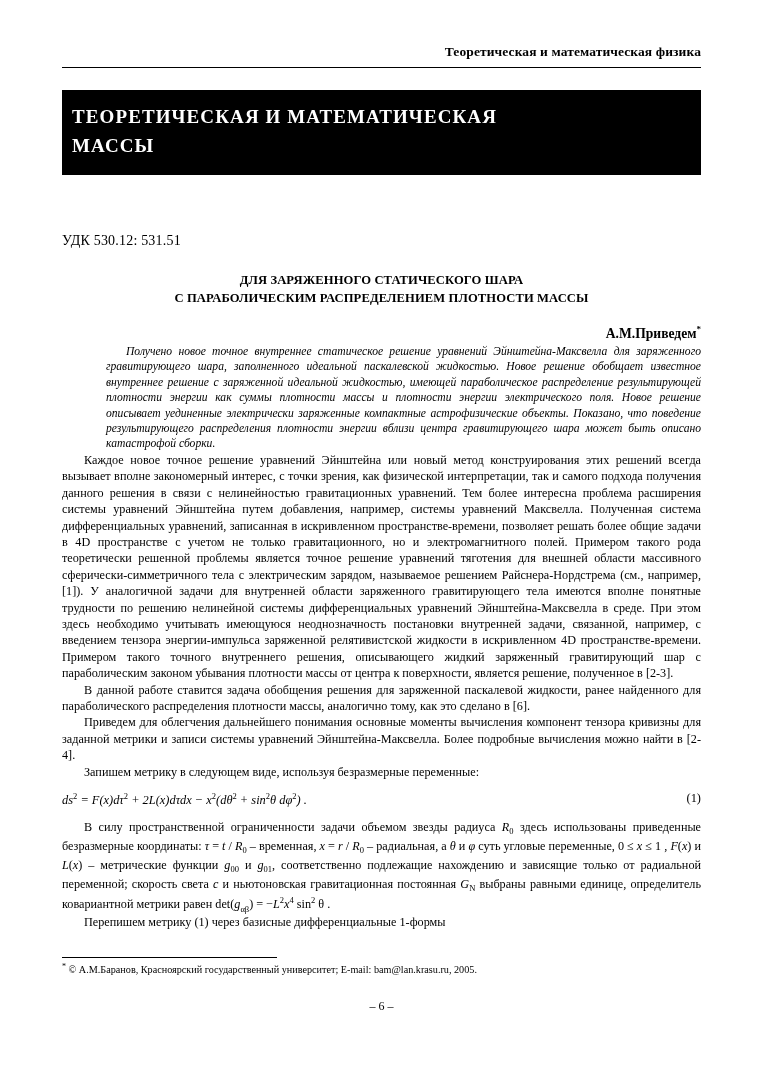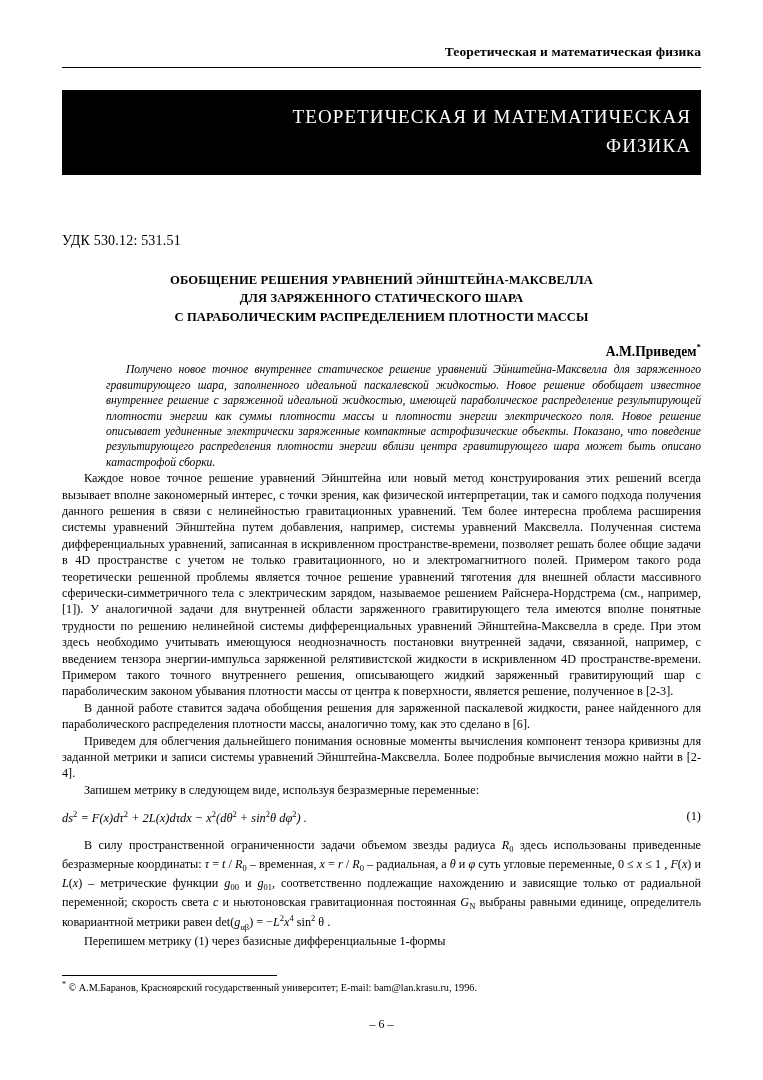--- a/index.html
+++ b/index.html
@@ -29,22 +29,22 @@
     padding-bottom: 4px;
   }
   .head-rule {
     border-bottom: 1.4px solid #000;
     margin-top: 3px;
     margin-bottom: 22px;
   }
   .banner {
     background: #000000;
     color: #ffffff;
-    text-align: right;
-    font-weight: normal;
+    text-align: left;
+    font-weight: bold;
     font-size: 19px;
     letter-spacing: 1.1px;
     padding: 13px 10px 15px 10px;
     line-height: 1.5;
   }
   .banner .line2 {
     display: block;
   }
   .udk {
     margin-top: 58px;
@@ -141,27 +141,26 @@
 </head>
 <body>
 
 <div class="page">
 
   <div class="running-head">Теоретическая и математическая физика</div>
   <div class="head-rule"></div>
 
   <div class="banner">
     <span>ТЕОРЕТИЧЕСКАЯ И МАТЕМАТИЧЕСКАЯ</span>
-    <span class="line2">ФИЗИКА</span>
+    <span class="line2">МАССЫ</span>
   </div>
 
   <div class="udk">УДК 530.12: 531.51</div>
 
   <div class="title">
-    <div>ОБОБЩЕНИЕ РЕШЕНИЯ УРАВНЕНИЙ ЭЙНШТЕЙНА-МАКСВЕЛЛА</div>
     <div>ДЛЯ ЗАРЯЖЕННОГО СТАТИЧЕСКОГО ШАРА</div>
     <div>С ПАРАБОЛИЧЕСКИМ РАСПРЕДЕЛЕНИЕМ ПЛОТНОСТИ МАССЫ</div>
   </div>
 
   <div class="author">
     <span>А.М.Приведем</span><sup>*</sup>
   </div>
 
   <div class="abstract">
     <p>Получено новое точное внутреннее статическое решение уравнений Эйнштейна-Максвелла для заряженного гравитирующего шара, заполненного идеальной паскалевской жидкостью. Новое решение обобщает известное внутреннее решение с заряженной идеальной жидкостью, имеющей параболическое распределение результирующей плотности энергии как суммы плотности массы и плотности энергии электрического поля. Новое решение описывает уединенные электрически заряженные компактные астрофизические объекты. Показано, что поведение результирующего распределения плотности энергии вблизи центра гравитирующего шара может быть описано катастрофой сборки.</p>
@@ -188,18 +187,18 @@
   <div class="body-text">
     <p>
       В силу пространственной ограниченности задачи объемом звезды радиуса <span class="math">R</span><sub class="dn">0</sub> здесь использованы приведенные безразмерные координаты: <span class="math">τ</span> = <span class="math">t</span> / <span class="math">R</span><sub class="dn">0</sub> – временная, <span class="math">x</span> = <span class="math">r</span> / <span class="math">R</span><sub class="dn">0</sub> – радиальная, а <span class="math">θ</span> и <span class="math">φ</span> суть угловые переменные, 0 ≤ <span class="math">x</span> ≤ 1 , <span class="math">F</span>(<span class="math">x</span>) и <span class="math">L</span>(<span class="math">x</span>) – метрические функции <span class="math">g</span><sub class="dn">00</sub> и <span class="math">g</span><sub class="dn">01</sub>, соответственно подлежащие нахождению и зависящие только от радиальной переменной; скорость света <span class="math">c</span> и ньютоновская гравитационная постоянная <span class="math">G<sub class="dn">N</sub></span> выбраны равными единице, определитель ковариантной метрики равен det(<span class="math">g</span><sub class="dn">αβ</sub>) = −<span class="math">L</span><sup class="up">2</sup><span class="math">x</span><sup class="up">4</sup> sin<sup class="up">2</sup> θ .
     </p>
     <p>Перепишем метрику (1) через базисные дифференциальные 1-формы</p>
   </div>
 
   <div class="footnote-rule"></div>
   <div class="footnote">
     <sup>*</sup>
-    <span>© А.М.Баранов, Красноярский государственный университет; E-mail: bam@lan.krasu.ru, 1996.</span>
+    <span>© А.М.Баранов, Красноярский государственный университет; E-mail: bam@lan.krasu.ru, 2005.</span>
   </div>
 
   <div class="pagenum">– 6 –</div>
 
 </div>
 
 </body></html>

